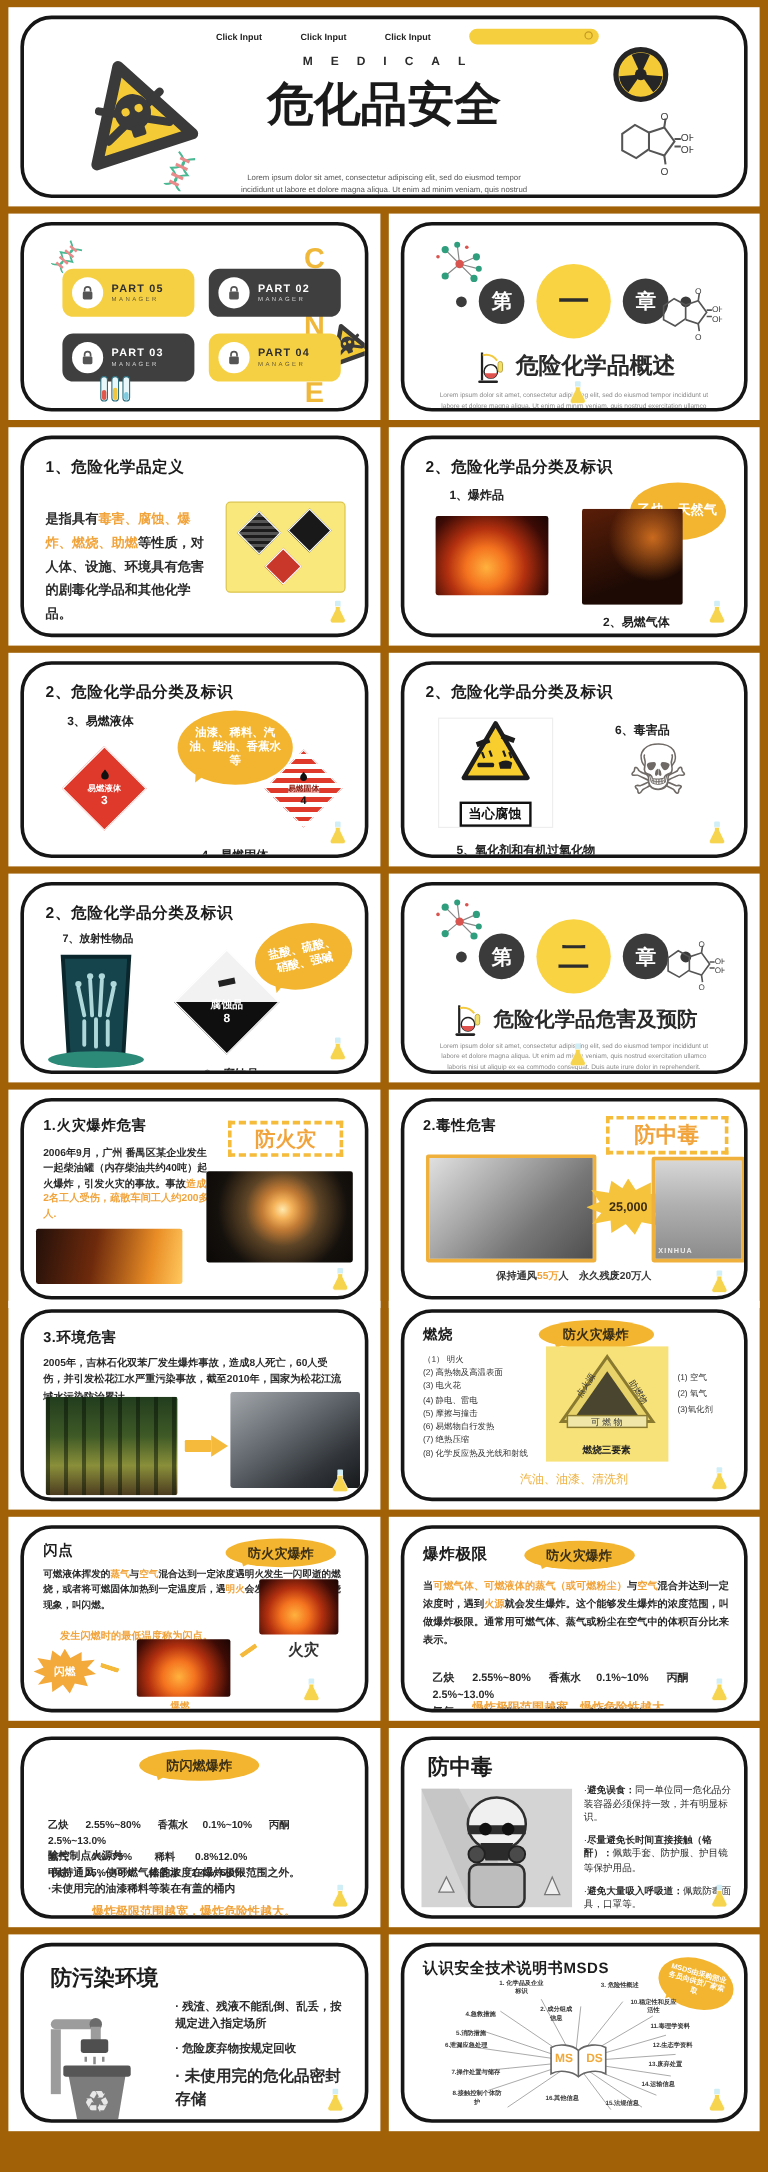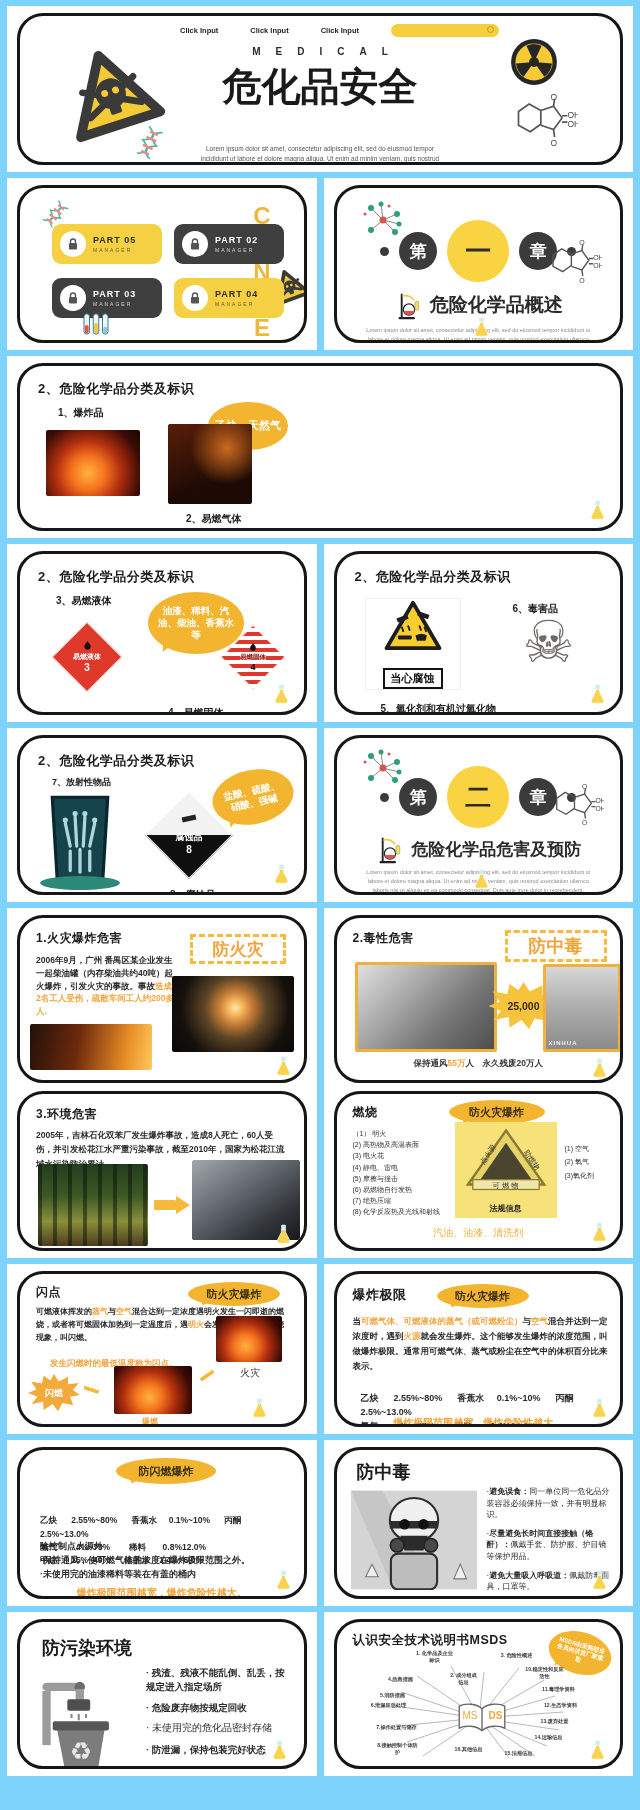--- a/index.html
+++ b/index.html
@@ -1,17 +1,17 @@
 <!DOCTYPE html>
 <html><head>
 <meta charset="utf-8">
 <style>
 *{margin:0;padding:0;box-sizing:border-box}
 body{font-family:"Liberation Sans","DejaVu Sans",sans-serif;background:#e9e9e9}
-.stage{position:relative;width:640px;height:1810px;background:#7dd3fc;overflow:hidden}
+.stage{position:relative;width:640px;height:1810px;background:#a16207;overflow:hidden}
 .row{position:absolute;left:0;width:640px;display:flex;gap:7px;padding:0 7px}
 .panel{background:#fff;flex:1;position:relative}
 .card{position:absolute;left:10px;right:10px;top:7px;bottom:7px;background:#fff;border:3px solid #161616;border-radius:26px;overflow:hidden}
 .abs{position:absolute}
 .ttl{font-weight:bold;color:#1c1c1c;font-size:13px;letter-spacing:.5px}
 .sub{font-weight:bold;color:#222;font-size:10px}
 .orange{color:#f2a43c}
 .obold{color:#f2a43c;font-weight:bold}
 .bub{position:absolute;background:#f3b52f;color:#fff;font-weight:bold;border-radius:50%;display:flex;align-items:center;justify-content:center;text-align:center;line-height:1.25}
 .bub::after{content:"";position:absolute;left:14%;bottom:-7px;width:0;height:0;border:8px solid transparent;border-top:12px solid #f3b52f;border-left-width:2px;border-right-width:10px;transform:rotate(12deg)}
@@ -313,20 +313,34 @@
         <svg class="flask" style="left:48%;bottom:3px">
             <use href="#flask"></use>
           </svg>
       </div>
     </div>
   </div>
 
   <div class="row" style="top:356px;height:182px">
     <div class="panel">
       <div class="card">
+        <div class="abs ttl" style="left:18px;top:14px">1、危险化学品定义</div>
+        <div class="abs" style="left:18px;top:58px;width:140px;font-size:11px;font-weight:bold;line-height:1.8;color:#2b2b2b"><span>是指具有</span><span class="obold">毒害、腐蚀、爆炸、燃烧、助燃</span><span>等性质，对人体、设施、环境具有危害的剧毒化学品和其他化学品。</span></div>
+        <div class="abs" style="left:168px;top:52px;width:100px;height:76px;background:#f9e87b;border:1px solid #dcc54f;border-radius:4px">
+          <span class="dia" style="left:14px;top:12px;width:26px;height:26px;background:repeating-linear-gradient(135deg,#1c1c1c 0 3px,#555 3px 5px)"></span>
+          <span class="dia" style="left:56px;top:10px;width:26px;height:26px;background:#191919"></span>
+          <span class="dia" style="left:36px;top:42px;width:22px;height:22px;background:#c8372a"></span>
+        </div>
+        <svg class="flask" style="right:14px;bottom:8px">
+            <use href="#flask"></use>
+          </svg>
+      </div>
+    </div>
+    <div class="panel">
+      <div class="card">
         <div class="abs ttl" style="left:18px;top:14px">2、危险化学品分类及标识</div>
         <div class="abs sub" style="left:38px;top:40px">1、爆炸品</div>
         <div class="bub" style="left:188px;top:36px;width:80px;height:48px;font-size:11px">乙炔、天然气</div>
         <div class="ph ph-fire" style="left:26px;top:64px;width:94px;height:66px"></div>
         <div class="ph ph-ff" style="left:148px;top:58px;width:84px;height:80px"></div>
         <div class="abs sub" style="left:166px;top:146px">2、易燃气体</div>
         <svg class="flask" style="right:14px;bottom:8px">
             <use href="#flask"></use>
           </svg>
       </div>
@@ -496,21 +510,21 @@
         </div>
         <div class="abs" style="left:118px;top:28px;width:102px;height:96px;background:#f7e27a">
           <svg viewBox="0 0 70 52" style="position:absolute;left:8px;top:6px;width:86px;height:64px">
             <path d="M35 2L66 46H4z" fill="#e8d36a" stroke="#8a7a30" stroke-width="2"></path>
             <path d="M35 12L56 42H14z" fill="#4a452e"></path>
             <rect x="8" y="42" width="54" height="8" fill="#efe6a8" stroke="#8a7a30"></rect>
             <text x="17" y="30" font-size="6" fill="#333" transform="rotate(-56 17 30)">点火源</text>
             <text x="46" y="22" font-size="6" fill="#333" transform="rotate(56 50 24)">助燃物</text>
             <text x="24" y="48.5" font-size="6" fill="#333">可 燃 物</text>
           </svg>
-          <div style="position:absolute;left:0;right:0;bottom:4px;text-align:center;font-size:8px;font-weight:800;color:#222">法规信息</div>
+          <div style="position:absolute;left:0;right:0;bottom:4px;text-align:center;font-size:8px;font-weight:800;color:#222">燃烧三要素</div>
         </div>
         <div class="abs" style="left:228px;top:48px;font-size:7px;line-height:1.9;color:#333">
           <div>(1) 空气</div>
             <div>(2) 氧气</div>
             <div>(3)氧化剂</div>
         </div>
         <div class="abs" style="left:0;right:0;top:132px;text-align:center;font-size:10px;font-weight:normal;color:#f0b03c">汽油、油漆、清洗剂</div>
         <svg class="flask" style="right:12px;bottom:6px">
             <use href="#flask"></use>
           </svg>
@@ -524,21 +538,21 @@
         <div class="abs ttl" style="left:16px;top:10px;font-size:12px">闪点</div>
         <div class="oval" style="left:168px;top:8px;width:92px;height:24px;font-size:11px">防火灾爆炸</div>
         <div class="abs" style="left:16px;top:32px;width:250px;font-size:8px;font-weight:bold;line-height:1.6;color:#2b2b2b"><span>可燃液体挥发的</span><span class="obold">蒸气</span><span>与</span><span class="obold">空气</span><span>混合达到一定浓度遇明火发生</span><span>一闪即逝</span><span>的燃烧，或者将可燃固体加热到一定温度后，遇</span><span class="obold">明火</span><span>会发生</span><span>一闪即灭</span><span>的燃烧现象，叫闪燃。</span></div>
         <div class="abs obold" style="left:30px;top:84px;font-size:8.5px">发生闪燃时的最低温度称为闪点。</div>
         <div class="burst" style="left:8px;top:100px;width:52px;height:38px;font-size:9px;background:#f4a93b;color:#fff">闪燃</div>
         <span class="chev" style="left:64px;top:110px;transform:rotate(18deg)"></span>
         <div class="ph ph-fire" style="left:94px;top:92px;width:78px;height:48px"></div>
         <div class="abs obold" style="left:122px;top:142px;font-size:8px">爆燃</div>
         <span class="chev" style="left:178px;top:96px;transform:rotate(-35deg)"></span>
         <div class="ph ph-fire" style="left:196px;top:42px;width:66px;height:46px"></div>
-        <div class="abs" style="left:220px;top:92px;font-size:10px;color:#333;font-weight:normal">火灾</div>
+        <div class="abs" style="left:220px;top:92px;font-size:13px;color:#333;font-weight:bold">火灾</div>
         <svg class="flask" style="right:36px;bottom:6px">
             <use href="#flask"></use>
           </svg>
       </div>
     </div>
     <div class="panel">
       <div class="card">
         <div class="abs ttl" style="left:16px;top:12px;font-size:13px">爆炸极限</div>
         <div class="oval" style="left:100px;top:10px;width:92px;height:24px;font-size:11px">防火灾爆炸</div>
         <div class="abs" style="left:16px;top:40px;width:256px;font-size:8.5px;font-weight:bold;line-height:1.75;color:#2b2b2b"><span>当</span><span class="obold">可燃气体、可燃液体的蒸气（或可燃粉尘）</span><span>与</span><span class="obold">空气</span><span>混合并达到一定浓度时，遇到</span><span class="obold">火源</span><span>就会发生爆炸。这个能够发生爆炸的浓度范围，叫做爆炸极限。通常用可燃气体、蒸气或粉尘在空气中的体积百分比来表示。</span></div>
@@ -590,41 +604,41 @@
   <div class="row" style="top:1612px;height:164px">
     <div class="panel">
       <div class="card">
         <div class="abs" style="left:22px;top:14px;font-size:18px;font-weight:900;color:#1c1c1c">防污染环境</div>
         <svg class="abs" style="left:16px;top:42px;width:98px;height:104px">
             <use href="#armbin"></use>
           </svg>
         <div class="abs" style="left:126px;top:44px;width:148px">
           <div class="bullet" style="font-size:9.5px;font-weight:800">· 残渣、残液不能乱倒、乱丢，按规定进入指定场所</div>
           <div class="bullet" style="font-size:9.5px;font-weight:800">· 危险废弃物按规定回收</div>
-          <div class="bullet" style="font-size:10px;font-weight:400">· 未使用完的危化品密封存储</div>
+          <div class="bullet" style="font-size:13px;font-weight:700">· 未使用完的危化品密封存储</div>
           <div class="bullet" style="font-size:9.5px;font-weight:800">· 防泄漏，保持包装完好状态</div>
         </div>
         <svg class="flask" style="right:16px;bottom:6px">
             <use href="#flask"></use>
           </svg>
       </div>
     </div>
     <div class="panel">
       <div class="card">
         <div class="abs ttl" style="left:16px;top:10px;font-size:12.5px">认识安全技术说明书MSDS</div>
         <div class="bub" style="right:8px;top:10px;width:64px;height:42px;font-size:6px;transform:rotate(16deg);padding:0 6px">MSDS由采购部业务员向供货厂家索取</div>
         <svg class="abs" viewBox="0 0 240 120" style="left:22px;top:28px;width:240px;height:120px">
           <g stroke="#9a9a9a" stroke-width="0.7">
             <path d="M120 68L92 16M120 68L125 22M120 68L160 18M120 68L185 30M120 68L196 46M120 68L204 62M120 68L200 80M120 68L188 96M120 68L58 26M120 68L42 42M120 68L36 56M120 68L40 76M120 68L48 92M120 68L64 106M120 68L150 108M120 68L176 106"></path>
           </g>
         </svg>
         <svg class="abs" style="left:118px;top:78px;width:54px;height:36px">
             <use href="#book"></use>
           </svg>
-        <div class="abs" style="left:126px;top:88px;font-size:10px;font-weight:400;color:#f0a93a"><span>MS</span></div>
+        <div class="abs" style="left:126px;top:88px;font-size:10px;font-weight:700;color:#f0a93a"><span>MS</span></div>
         <div class="abs" style="left:152px;top:88px;font-size:10px;font-weight:900;color:#f0a93a"><span>DS</span></div>
         <span class="msit" style="left:78px;top:28px">1. 化学品及企业标识</span>
         <span class="msit" style="left:160px;top:30px">3. 危险性概述</span>
         <span class="msit" style="left:112px;top:50px;width:30px">2. 成分组成信息</span>
         <span class="msit" style="left:188px;top:44px">10.稳定性和反应活性</span>
         <span class="msit" style="left:44px;top:54px">4.急救措施</span>
         <span class="msit" style="left:36px;top:70px">5.消防措施</span>
         <span class="msit" style="left:28px;top:80px;width:48px">6.泄漏应急处理</span>
         <span class="msit" style="left:202px;top:64px">11.毒理学资料</span>
         <span class="msit" style="left:204px;top:80px">12.生态学资料</span>

